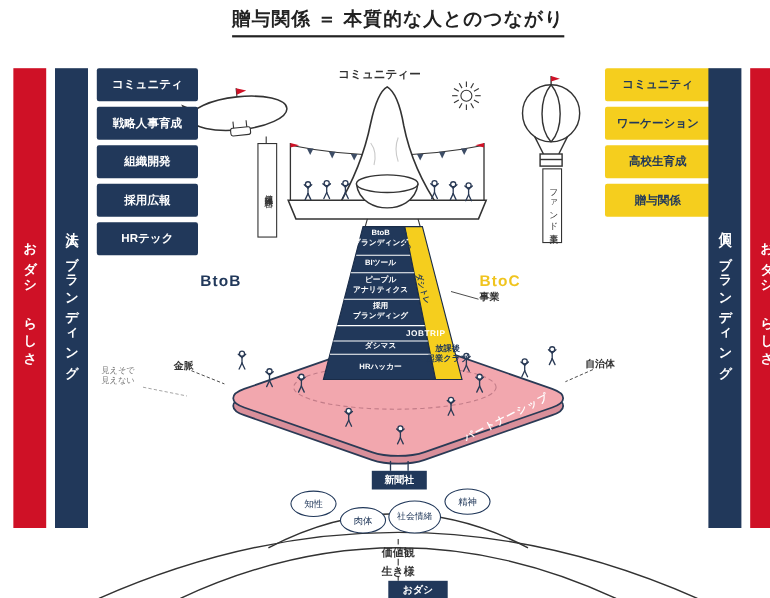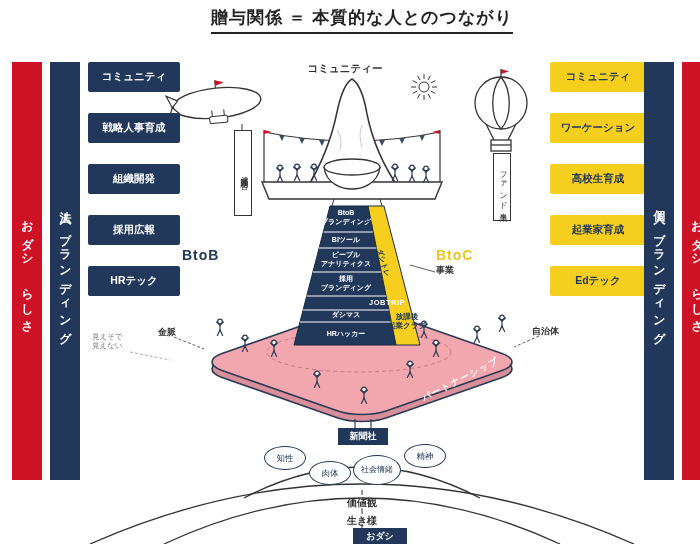--- a/index.html
+++ b/index.html
@@ -10,21 +10,21 @@
   .title{display:inline-block;font-size:17px;font-weight:800;letter-spacing:1px;
          border-bottom:2.5px solid #222;padding-bottom:3px;color:#222;}
   
   .vbar{position:absolute;top:62px;height:418px;width:30px;color:#fff;
         display:flex;align-items:center;justify-content:center;
         writing-mode:vertical-rl;text-orientation:upright;
         font-weight:bold;font-size:12px;letter-spacing:3px;}
   .bar-red{background:#cf1126;}
   .bar-navy{background:#21385a;}
   
-  .boxcol{position:absolute;top:62px;display:flex;flex-direction:column;gap:21px;text-align:right;}
+  .boxcol{position:absolute;top:62px;display:flex;flex-direction:column;gap:5px;text-align:right;}
   .bx{height:30px;display:flex;align-items:center;justify-content:center;
       font-size:10.5px;font-weight:bold;border-radius:2px;}
   .bx-navy{background:#21385a;color:#fff;}
   .bx-yellow{background:#f5ce1e;color:#21385a;}
   
   .art{position:absolute;left:0;top:0;}
   
   .lbl{position:absolute;line-height:1.15;color:#333;}
   .twr{position:absolute;left:294px;width:80px;text-align:center;color:#fff;
        font-size:7px;font-weight:bold;line-height:1;}
@@ -203,22 +203,21 @@
     <div class="bx bx-navy">戦略人事育成</div>
     <div class="bx bx-navy">組織開発</div>
     <div class="bx bx-navy">採用広報</div>
     <div class="bx bx-navy">HRテック</div>
   </div>
 
   <div class="boxcol" style="left:538px;width:96px;">
     <div class="bx bx-yellow">コミュニティ</div>
     <div class="bx bx-yellow">ワーケーション</div>
     <div class="bx bx-yellow">高校生育成</div>
-    <div class="bx bx-yellow">起業家育成</div>
-    <div class="bx bx-yellow">Edテック</div>
+    <div class="bx bx-yellow">贈与関係</div>
   </div>
 
   <div class="vbar bar-navy" style="left:632px;">個人 ブランディング</div>
   <div class="vbar bar-red" style="left:670px;">おダシ らしさ</div>
 
   <div class="lbl" style="left:278px;top:62px;width:110px;text-align:center;font-size:10.5px;font-weight:bold;">コミュニティー</div>
 
   <div class="banner-v" style="left:222px;top:130px;height:84px;">健康保険組合</div>
   <div class="banner-v" style="left:481px;top:153px;height:66px;">ファンド事業</div>
 

